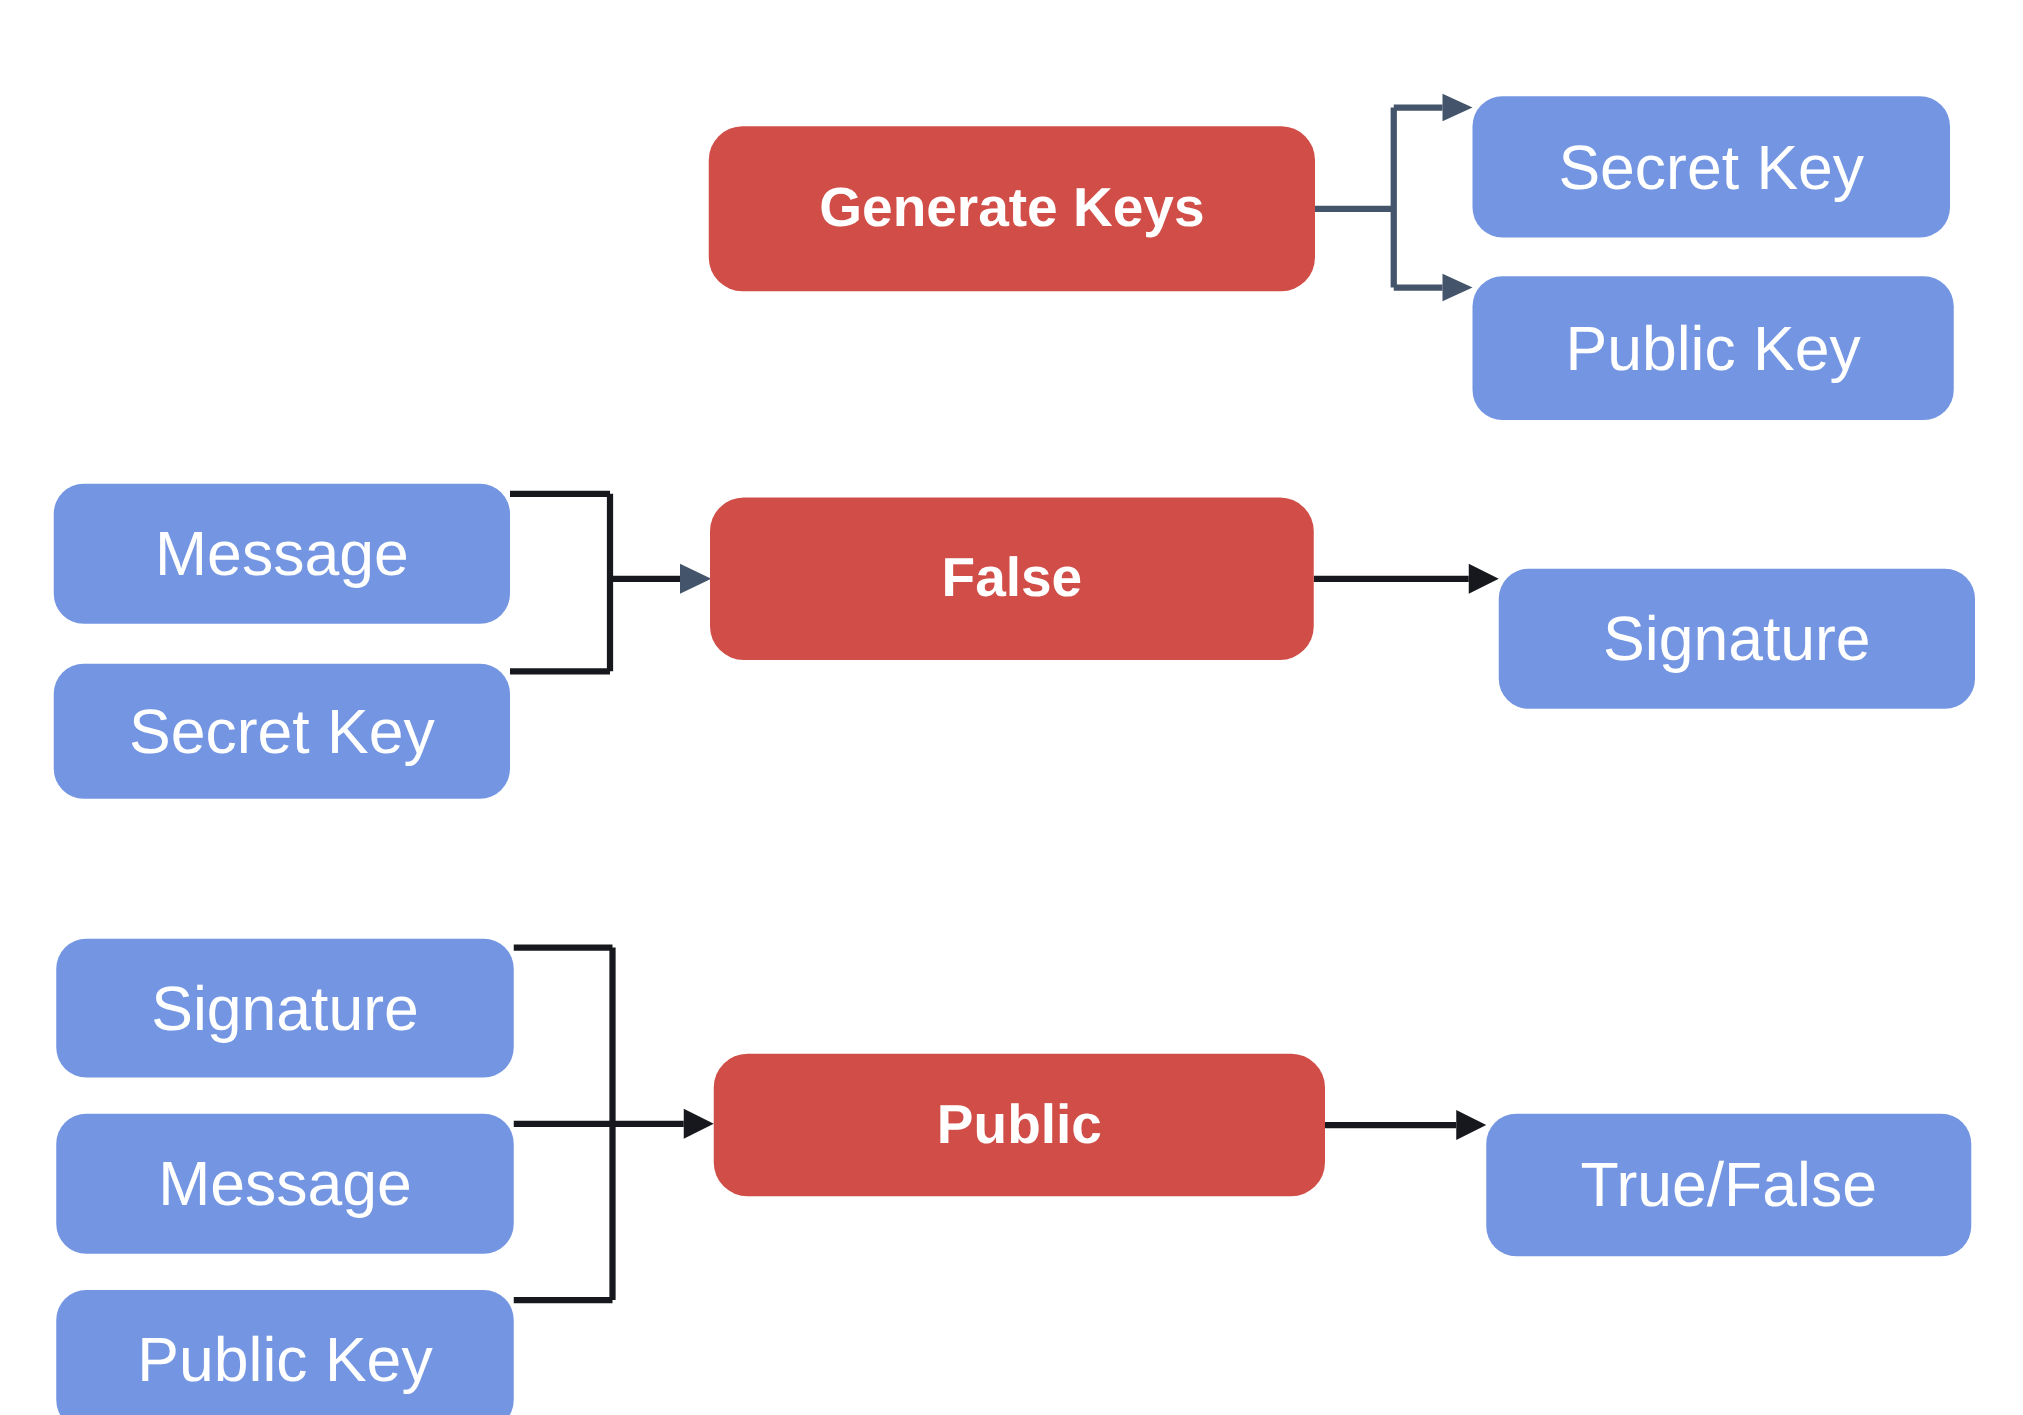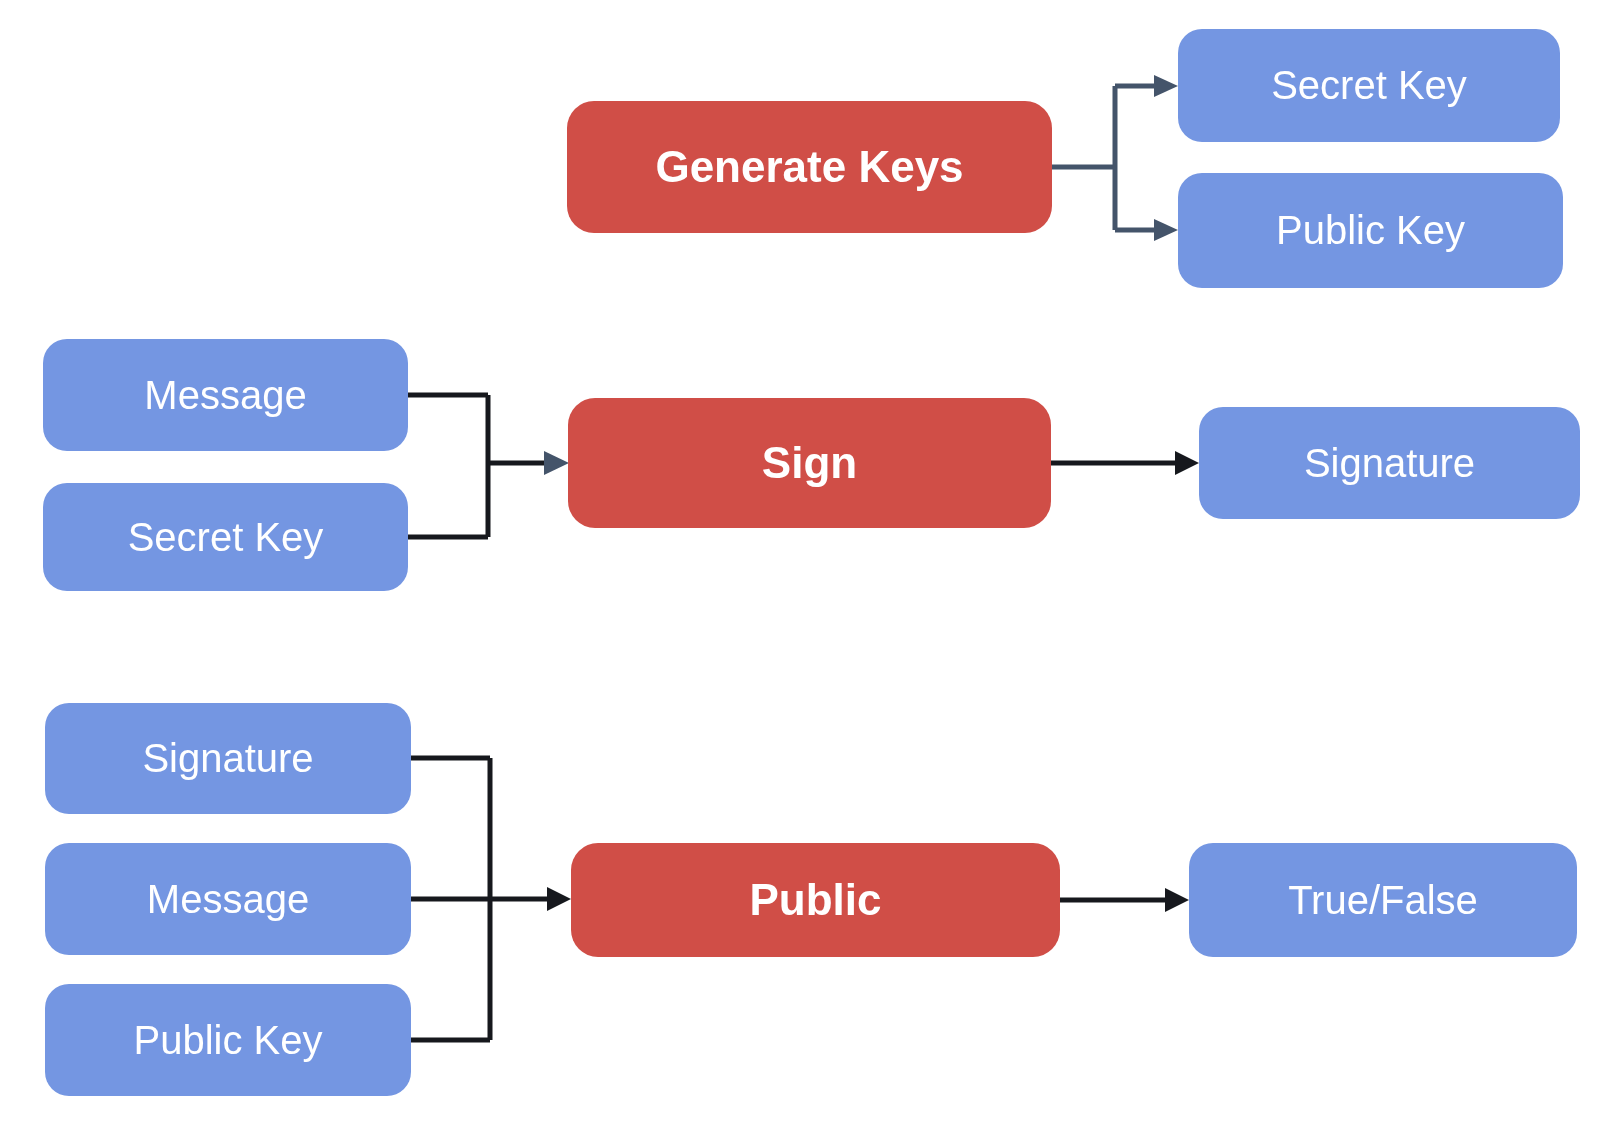--- a/index.html
+++ b/index.html
@@ -39,22 +39,23 @@
     align-items:center;
     justify-content:center;
     color:var(--label-text);
     text-align:center;
     box-sizing:border-box;
     white-space:nowrap;
   }
   .node.io{
     background:var(--io-fill);
     border-radius:24px;
-    font-size:40px;
+    font-size:50px;
     font-weight:400;
+    margin-top:48px;
   }
   .node.process{
     background:var(--process-fill);
     border-radius:27px;
     font-size:44px;
     font-weight:700;
   }
 </style>
 </head>
 <body>
@@ -98,21 +99,21 @@
       <polygon class="dark" points="1165,888 1189,900 1165,912"></polygon>
     </g>
   </svg>
 
   <div class="node process" style="left:567px;top:101px;width:485px;height:132px;">Generate Keys</div>
   <div class="node io" style="left:1178px;top:29px;width:382px;height:113px;">Secret Key</div>
   <div class="node io" style="left:1178px;top:173px;width:385px;height:115px;">Public Key</div>
 
   <div class="node io" style="left:43px;top:339px;width:365px;height:112px;">Message</div>
   <div class="node io" style="left:43px;top:483px;width:365px;height:108px;">Secret Key</div>
-  <div class="node process" style="left:568px;top:398px;width:483px;height:130px;">Sign</div>
+  <div class="node process" style="left:568px;top:398px;width:483px;height:130px;">False</div>
   <div class="node io" style="left:1199px;top:407px;width:381px;height:112px;">Signature</div>
 
   <div class="node io" style="left:45px;top:703px;width:366px;height:111px;">Signature</div>
   <div class="node io" style="left:45px;top:843px;width:366px;height:112px;">Message</div>
   <div class="node io" style="left:45px;top:984px;width:366px;height:112px;">Public Key</div>
   <div class="node process" style="left:571px;top:843px;width:489px;height:114px;">Public</div>
   <div class="node io" style="left:1189px;top:843px;width:388px;height:114px;">True/False</div>
 
 </div>
 

